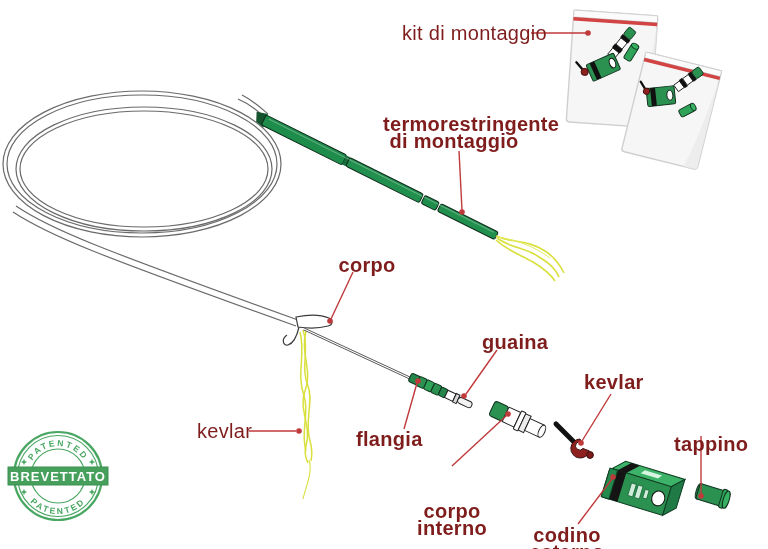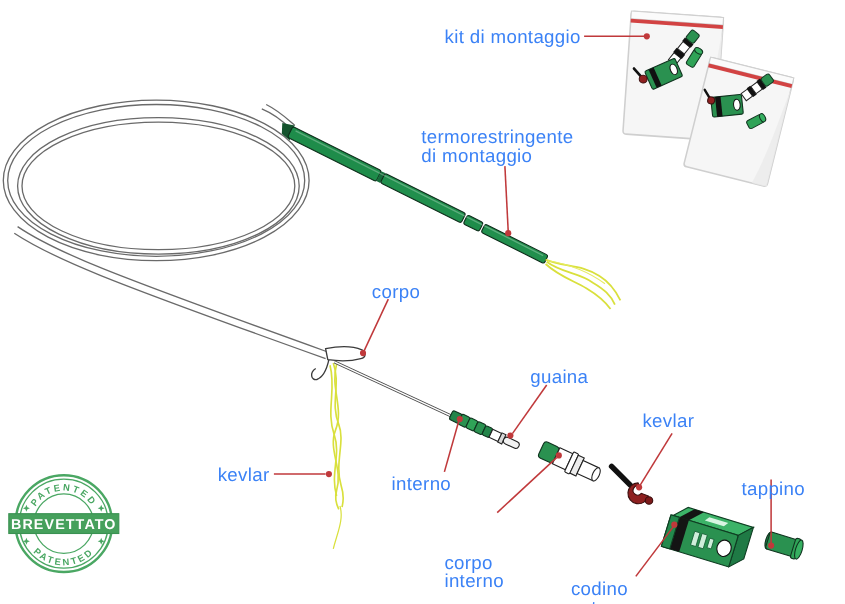--- a/index.html
+++ b/index.html
@@ -2,24 +2,24 @@
 <html><head>
 <meta charset="utf-8">
 <style>
   html,body{margin:0;padding:0;background:#fff;}
   #canvas{
     position:relative;width:768px;height:549px;background:#ffffff;overflow:hidden;
     font-family:"Liberation Sans", sans-serif;
   }
   #art{position:absolute;left:0;top:0;}
   .lbl{
-    position:absolute;color:#3b82f6;font-size:17px;letter-spacing:.3px;
+    position:absolute;color:#7f1d1d;font-size:20px;letter-spacing:.3px;
     white-space:nowrap;line-height:17px;
   }
-  .lbl.center{text-align:left;white-space:normal;}
+  .lbl.center{text-align:center;white-space:normal;font-weight:bold;}
   .lbl.right{text-align:right;}
   .stamp-arc{font-size:8.5px;font-weight:bold;letter-spacing:2.2px;fill:#4aa763;}
   .stamp-banner-text{font-size:13px;font-weight:bold;letter-spacing:1px;fill:#ffffff;}
 </style>
 </head>
 <body>
 
 <div id="canvas">
 
 <svg id="art" width="768" height="549" viewBox="0 0 768 549">
@@ -253,21 +253,21 @@
 
 <div class="lbl center" style="left:383px;top:116px;width:142px;">
   <div>termorestringente</div>
   <div>di montaggio</div>
 </div>
 
 <div class="lbl center" style="left:338px;top:257px;width:58px;">corpo</div>
 
 <div class="lbl right" style="left:197px;top:423px;width:48px;">kevlar</div>
 
-<div class="lbl center" style="left:356px;top:431px;width:56px;">interno</div>
+<div class="lbl center" style="left:356px;top:431px;width:56px;">flangia</div>
 
 <div class="lbl center" style="left:482px;top:334px;width:50px;">guaina</div>
 
 <div class="lbl center" style="left:404px;top:467px;width:96px;margin-top:36px;">corpo interno</div>
 
 <div class="lbl center" style="left:584px;top:374px;width:52px;">kevlar</div>
 
 <div class="lbl center" style="left:519px;top:527px;width:96px;">codino esterno</div>
 
 <div class="lbl center" style="left:674px;top:417px;width:56px;margin-top:19px;">tappino</div>

